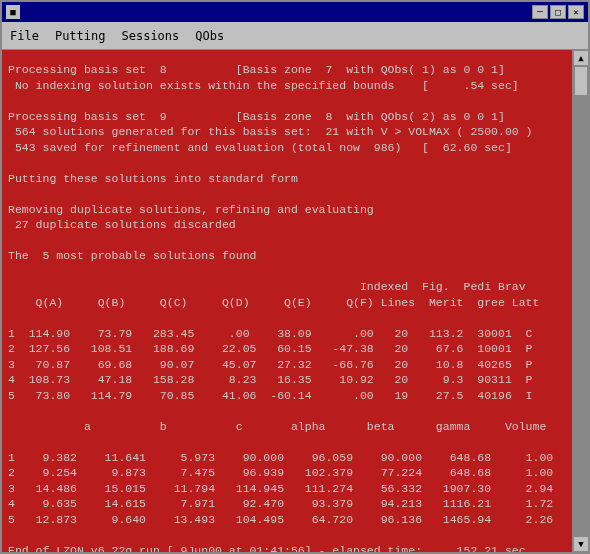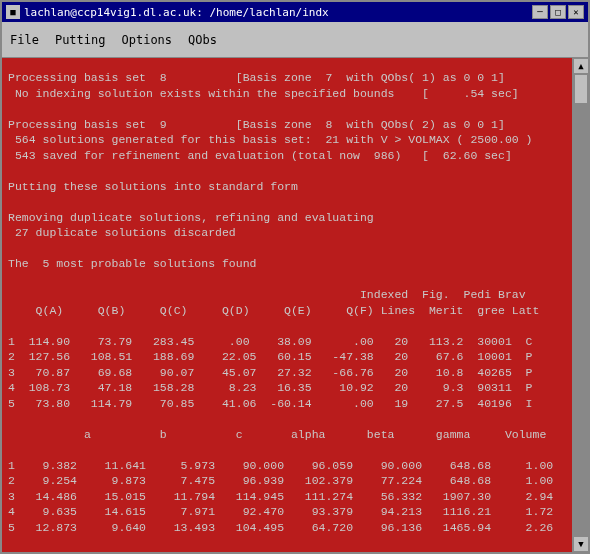--- a/index.html
+++ b/index.html
@@ -59,21 +59,21 @@
       justify-content: center;
       cursor: pointer;
       color: #000;
     }
     .menu-bar {
       background: #c0c0c0;
       border-bottom: 1px solid #888;
       padding: 1px 4px;
       display: flex;
       gap: 8px;
-      height: 36px;
+      height: 28px;
       align-items: center;
       flex-shrink: 0;
     }
     .menu-item {
       font-size: 12px;
       color: #000;
       padding: 0 4px;
       cursor: pointer;
     }
     .terminal {
@@ -123,33 +123,32 @@
       overflow: hidden;
     }
   </style>
 </head>
 <body>
 
 <div class="window">
   <div class="title-bar">
     <div class="title-bar-left">
       <div class="title-bar-icon">■</div>
-      <span>lachlan@ccp14vig1.dl.ac.uk: /home/lachlan/indx</span>
     </div>
     <div class="title-bar-buttons">
       <div class="title-btn">─</div>
       <div class="title-btn">□</div>
       <div class="title-btn">✕</div>
     </div>
   </div>
 
   <div class="menu-bar">
     <span class="menu-item">File</span>
     <span class="menu-item">Putting</span>
-    <span class="menu-item">Options</span>
+    <span class="menu-item">Sessions</span>
     <span class="menu-item">QObs</span>
   </div>
 
   <div class="terminal-area">
     <div class="terminal" id="terminal-content">Processing basis set  8          [Basis zone  7  with QObs( 1) as 0 0 1]
  No indexing solution exists within the specified bounds    [     .54 sec]
 
 Processing basis set  9          [Basis zone  8  with QObs( 2) as 0 0 1]
  564 solutions generated for this basis set:  21 with V &gt; VOLMAX ( 2500.00 )
  543 saved for refinement and evaluation (total now  986)   [  62.60 sec]

